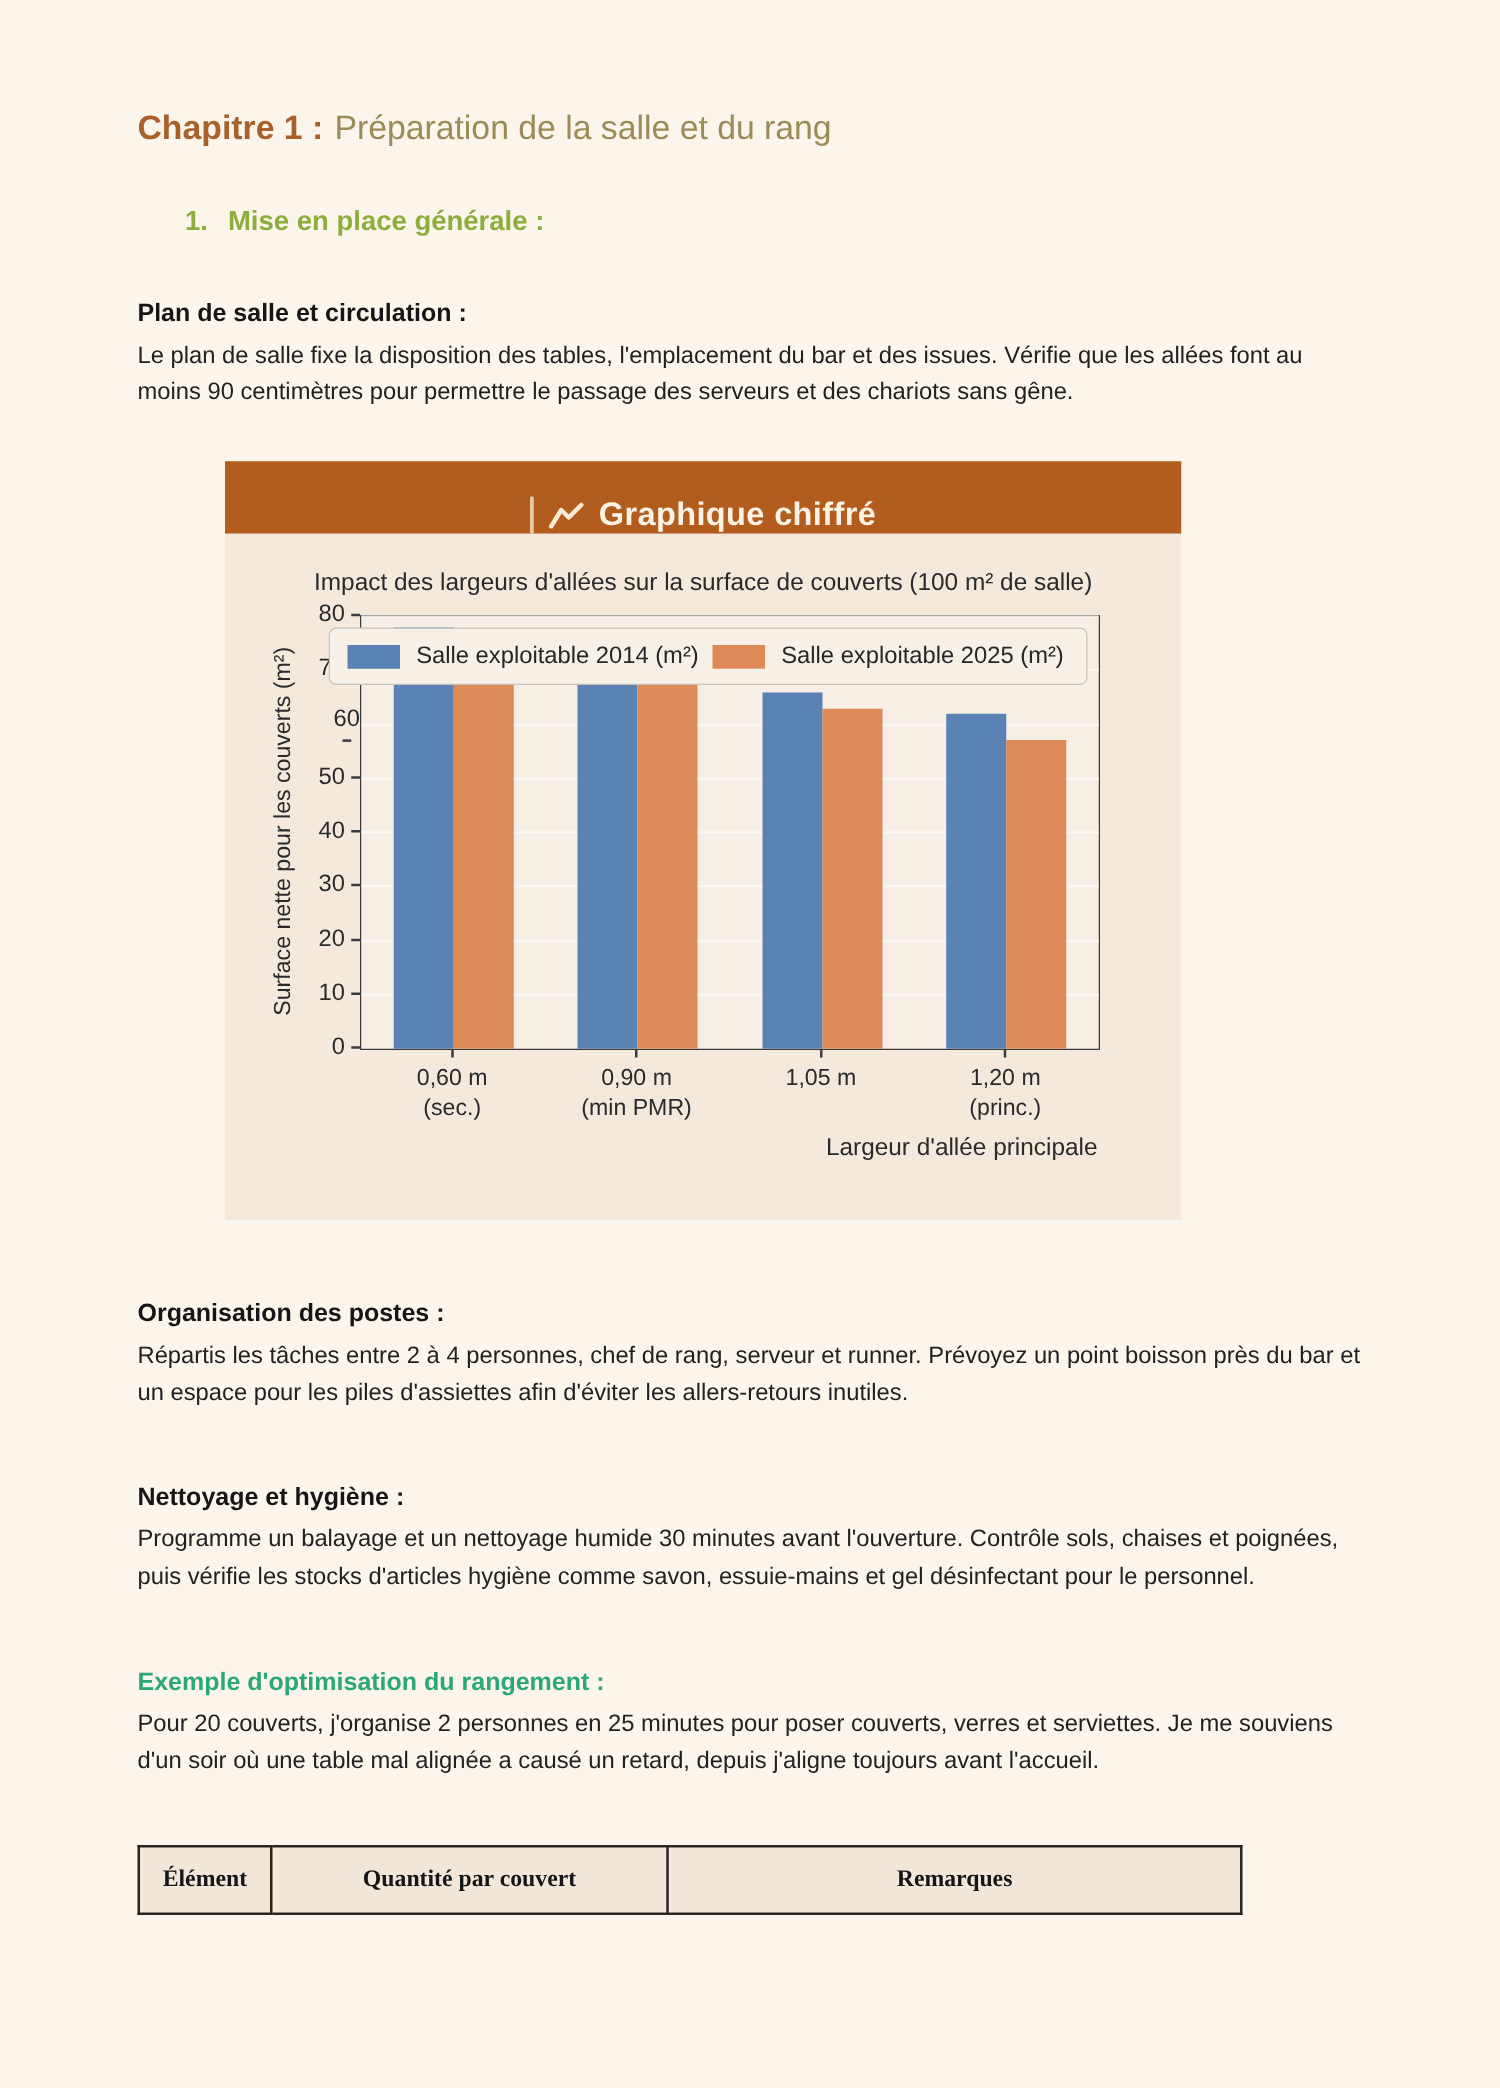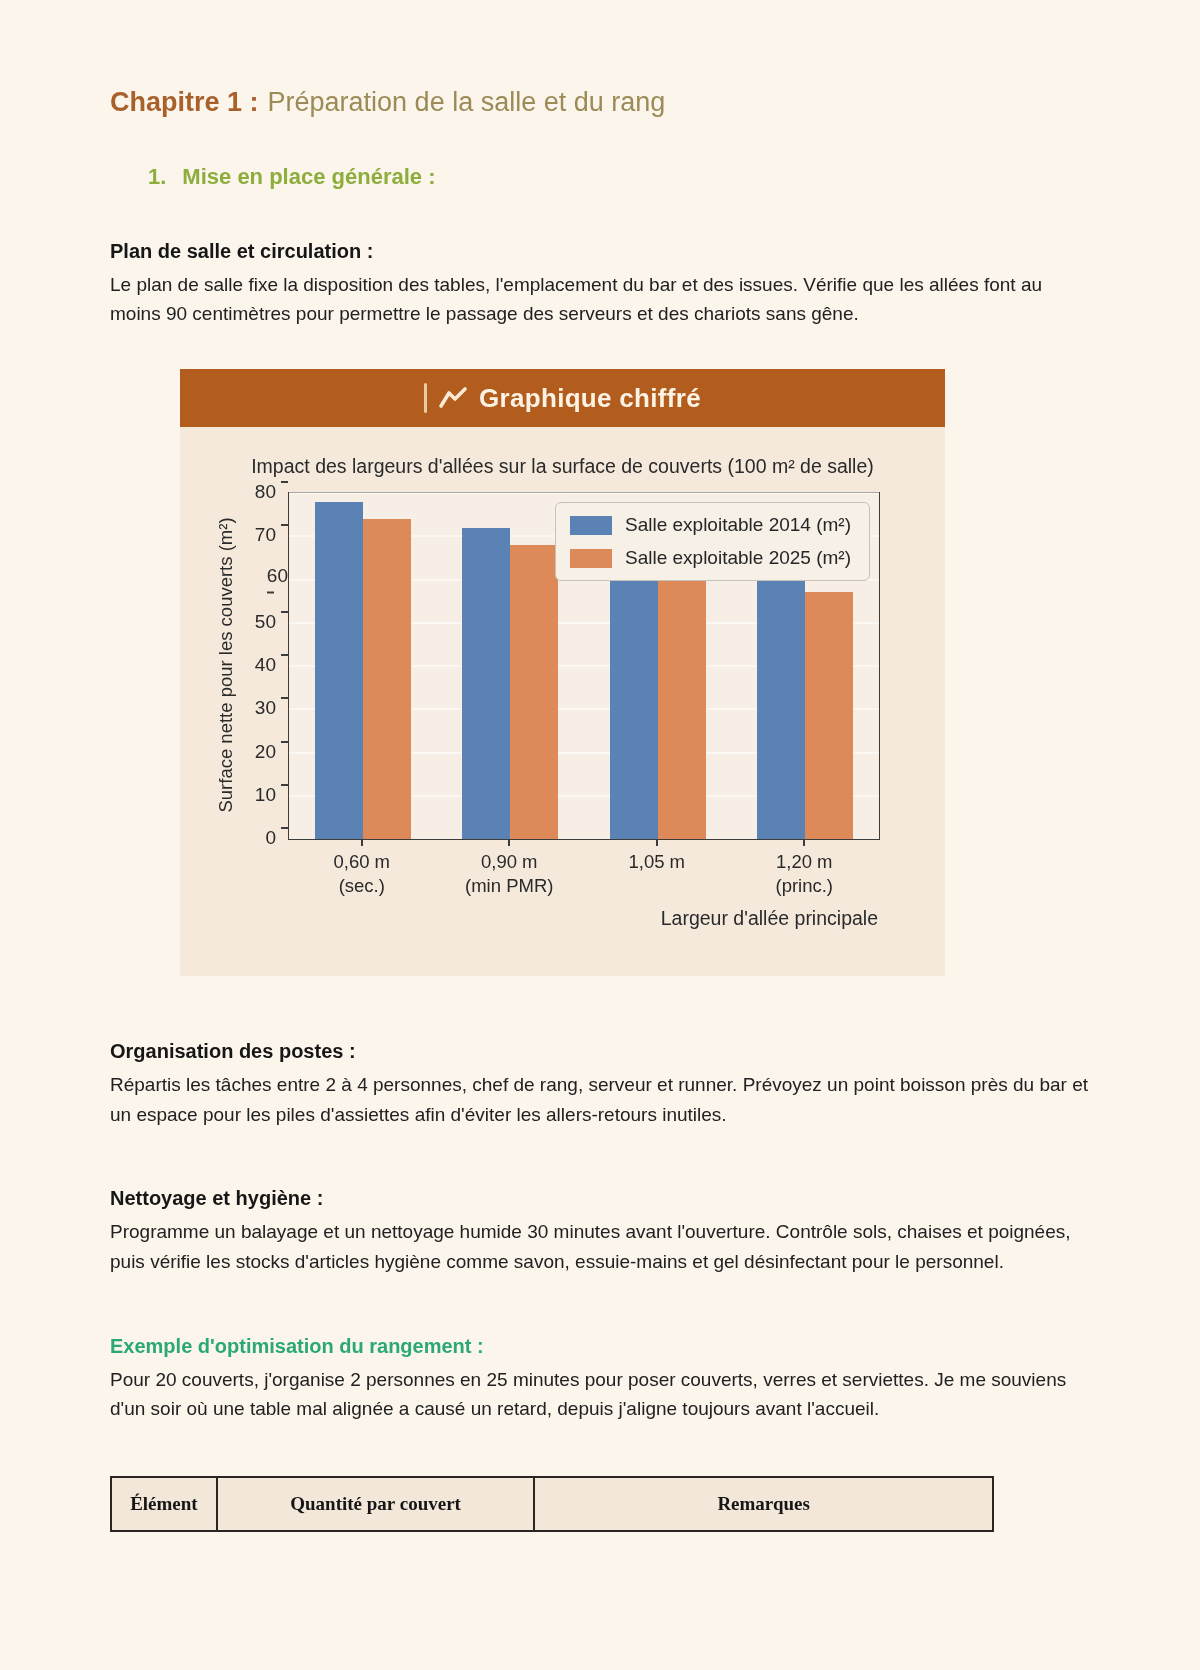--- a/index.html
+++ b/index.html
@@ -16,44 +16,44 @@
 
   h3{margin:0;font-size:20px;color:#161616;font-weight:800;}
   .h-plan{margin-top:50px;}
   .h-org{margin-top:64px;}
   .h-net{margin-top:58px;}
   .h-ex{margin-top:58px;color:#2aa876;}
   p{margin:7px 0 0;font-size:19px;line-height:1.56;color:#212121;max-width:988px;}
 
   
   .card{width:765px;margin:40px 0 0 70px;}
-  .card-header{height:58px;background:#b25c1d;display:flex;align-items:center;justify-content:center;gap:11px;}
+  .card-header{height:58px;background:#b25c1d;display:flex;align-items:flex-end;justify-content:center;gap:11px;}
   .accent-bar{width:3px;height:30px;background:#f2ddc0;opacity:.85;border-radius:2px;display:inline-block;}
   .header-title{font-size:26px;font-weight:800;color:#fcf3e4;letter-spacing:.3px;}
   .card-body{background:#f5e9dc;padding:28px 30px 46px;}
   .chart-title{text-align:center;font-size:19.5px;color:#2a2a2a;margin:0 0 14px;}
 
   .chart{display:flex;margin-top:12px;}
   .ylabel-col{width:32px;height:346px;position:relative;flex:none;}
   .ylabel-col span{position:absolute;top:50%;left:50%;
       transform:translate(-50%,-50%) rotate(-90deg);white-space:nowrap;
       font-size:18.5px;color:#2a2a2a;}
   .main-col{flex:none;}
   .plot-row{display:flex;}
   .gutter{width:46px;height:346px;position:relative;flex:none;}
-  .ytick{position:absolute;right:0;display:flex;gap:5px;
+  .ytick{position:absolute;right:0;display:flex;align-items:center;gap:5px;
       transform:translateY(50%);font-size:19px;color:#2a2a2a;}
   .tickmark{width:7px;height:2px;background:#3c3c3c;display:inline-block;}
   .plot{width:590px;height:346px;position:relative;background:#f7efe5;border:1.6px solid #3c3c3c;}
   .gridline{position:absolute;left:0;right:0;height:2px;background:rgba(255,255,255,.55);}
   .groups{position:absolute;left:0;right:0;top:0;bottom:0;display:flex;}
   .group{flex:1;display:flex;align-items:flex-end;justify-content:center;}
   .bar{width:48px;}
   .legend{position:absolute;top:9px;right:9px;background:#f6f0e7;border:1px solid #c7c2ba;
-      border-radius:6px;padding:11px 18px 11px 14px;display:flex;flex-direction:column;gap:11px;}
+      border-radius:6px;padding:11px 18px 11px 14px;display:flex;flex-direction:row;gap:11px;}
   .legend-item{display:flex;align-items:center;gap:13px;font-size:19px;color:#262626;white-space:nowrap;}
   .swatch{width:42px;height:19px;flex:none;}
   .xticks{display:flex;width:590px;margin-left:46px;}
   .xtick{flex:1;position:relative;text-align:center;padding-top:10px;font-size:18.5px;line-height:1.3;color:#2a2a2a;}
   .xtickmark{position:absolute;top:0;left:50%;transform:translateX(-50%);width:2px;height:6px;background:#3c3c3c;}
   .xlabel{width:590px;margin-left:46px;text-align:right;font-size:19.5px;color:#2a2a2a;margin-top:9px;}
 
   
   table.mep{border-collapse:collapse;margin-top:52px;width:884px;font-family:Liberation Serif, serif;}
   table.mep th{border:2.5px solid #2a2520;background:#f3e7da;padding:15px 8px;

